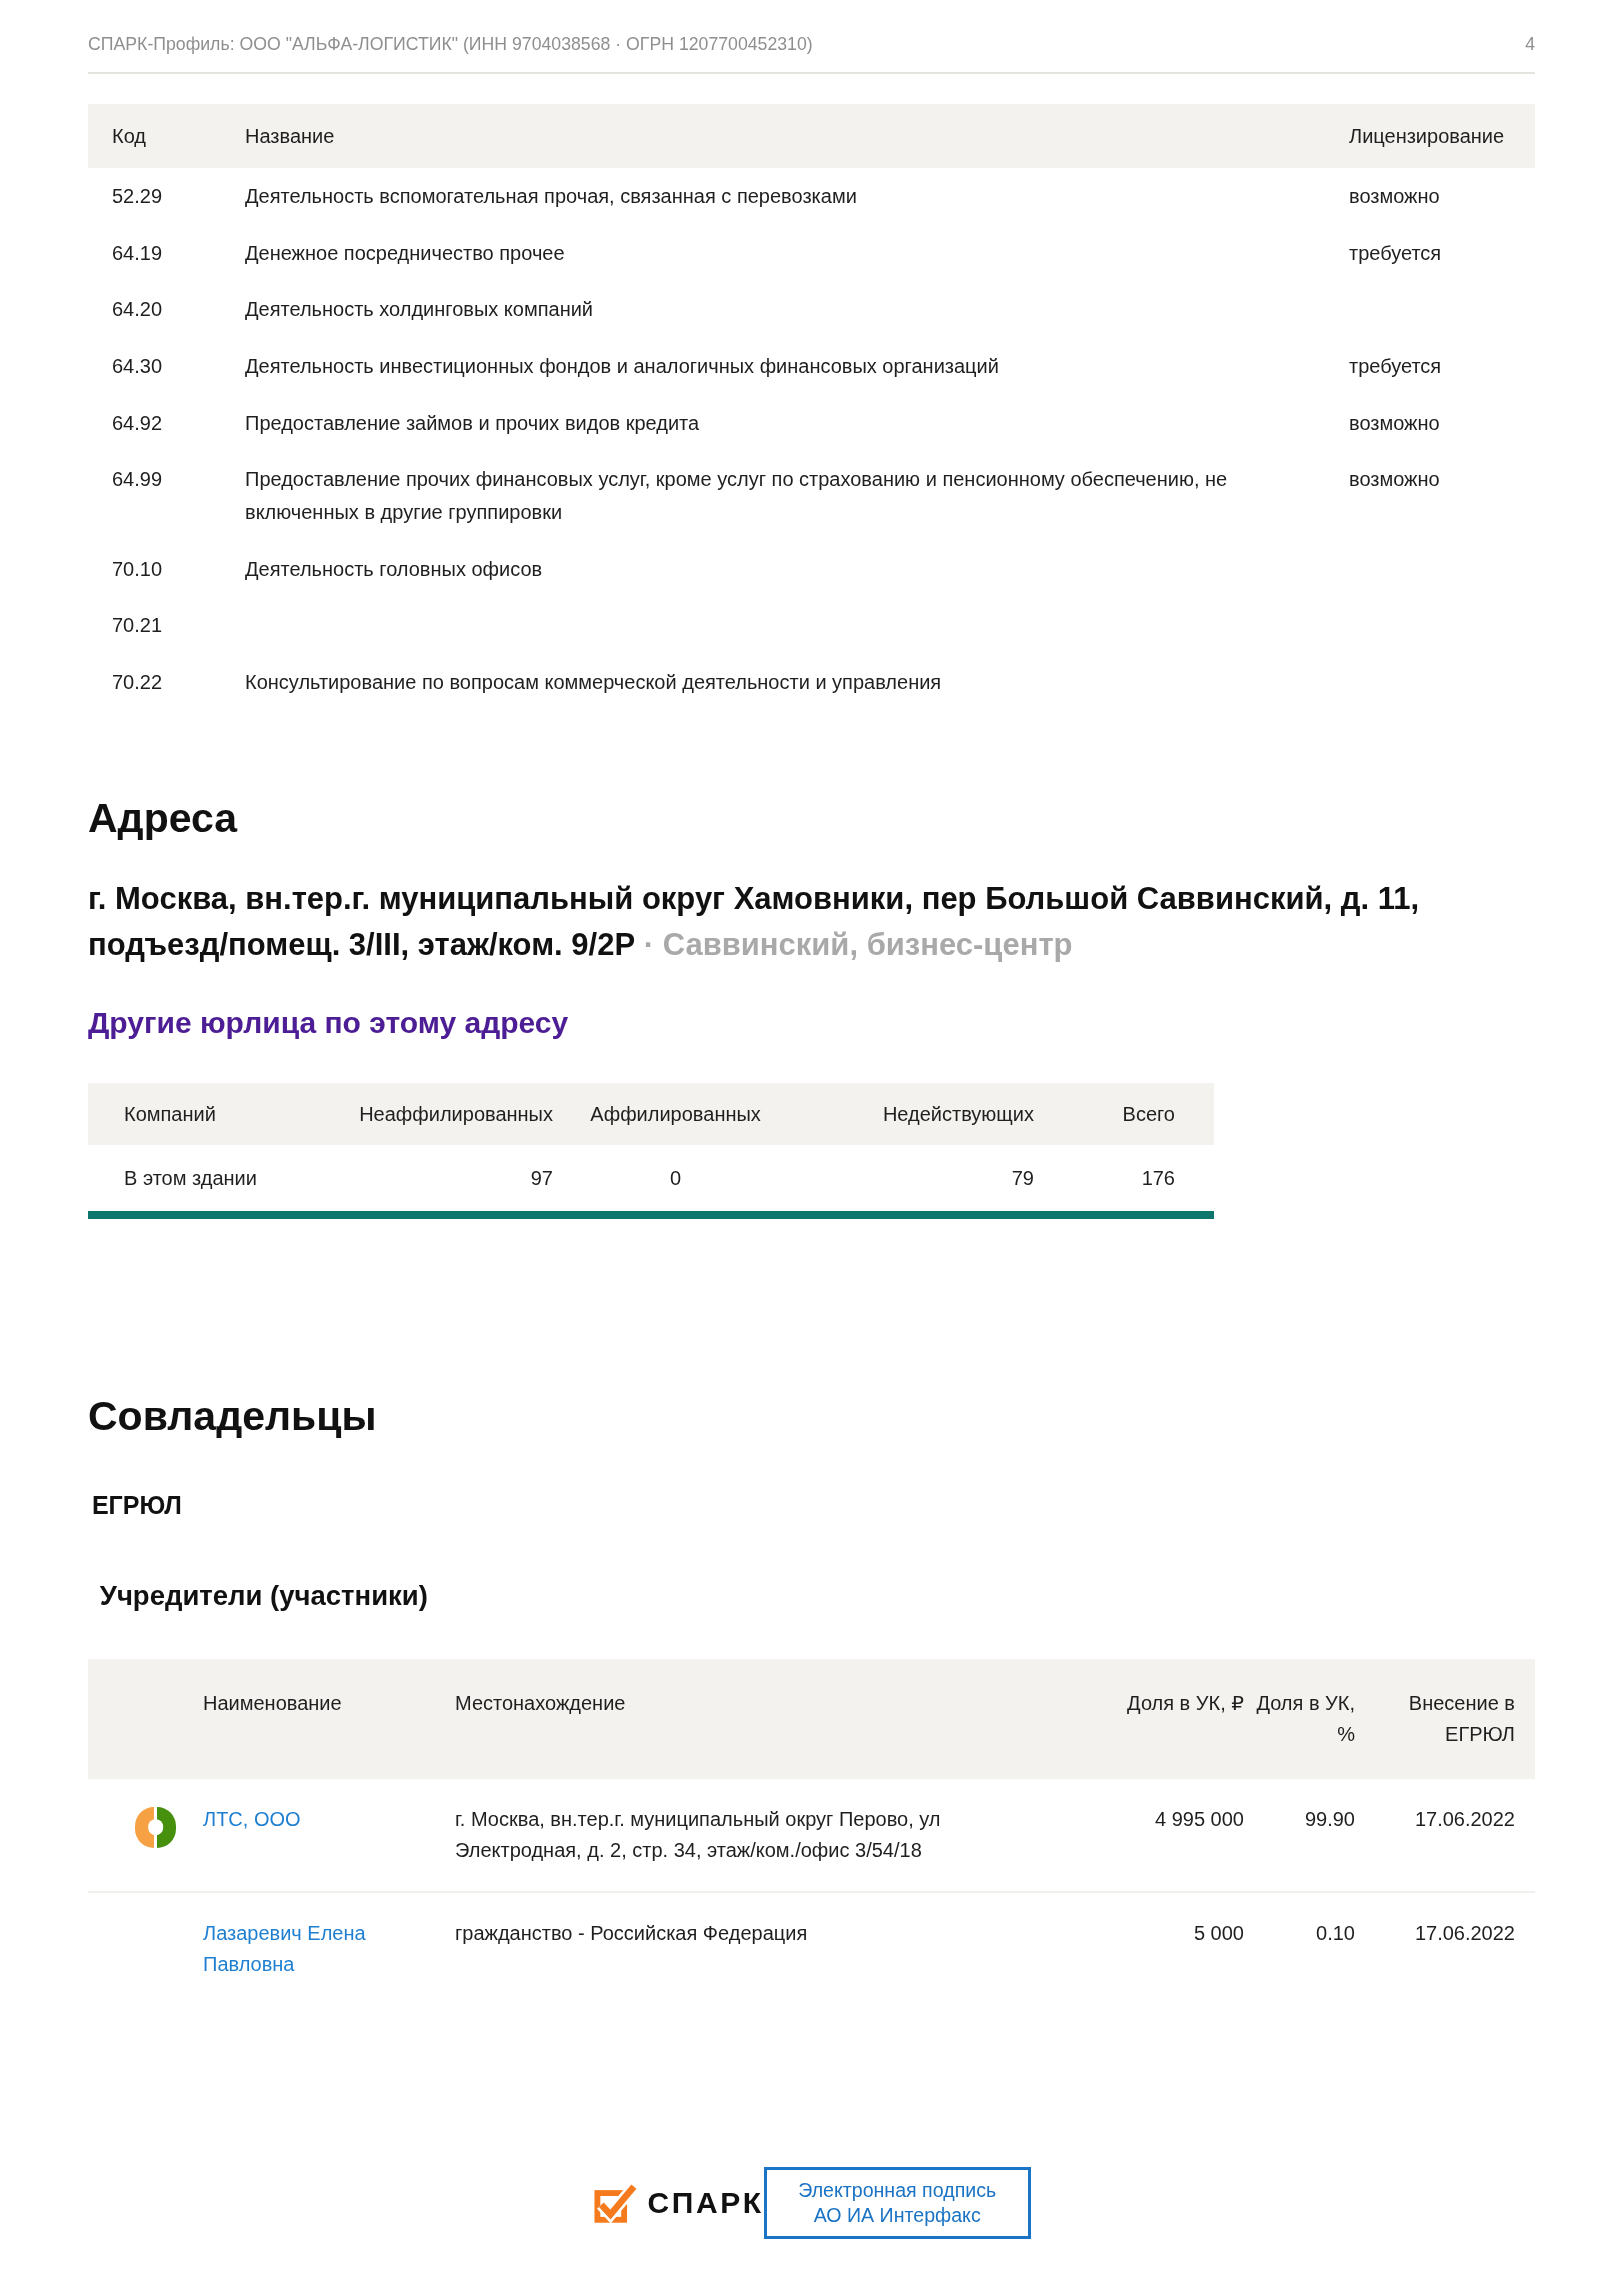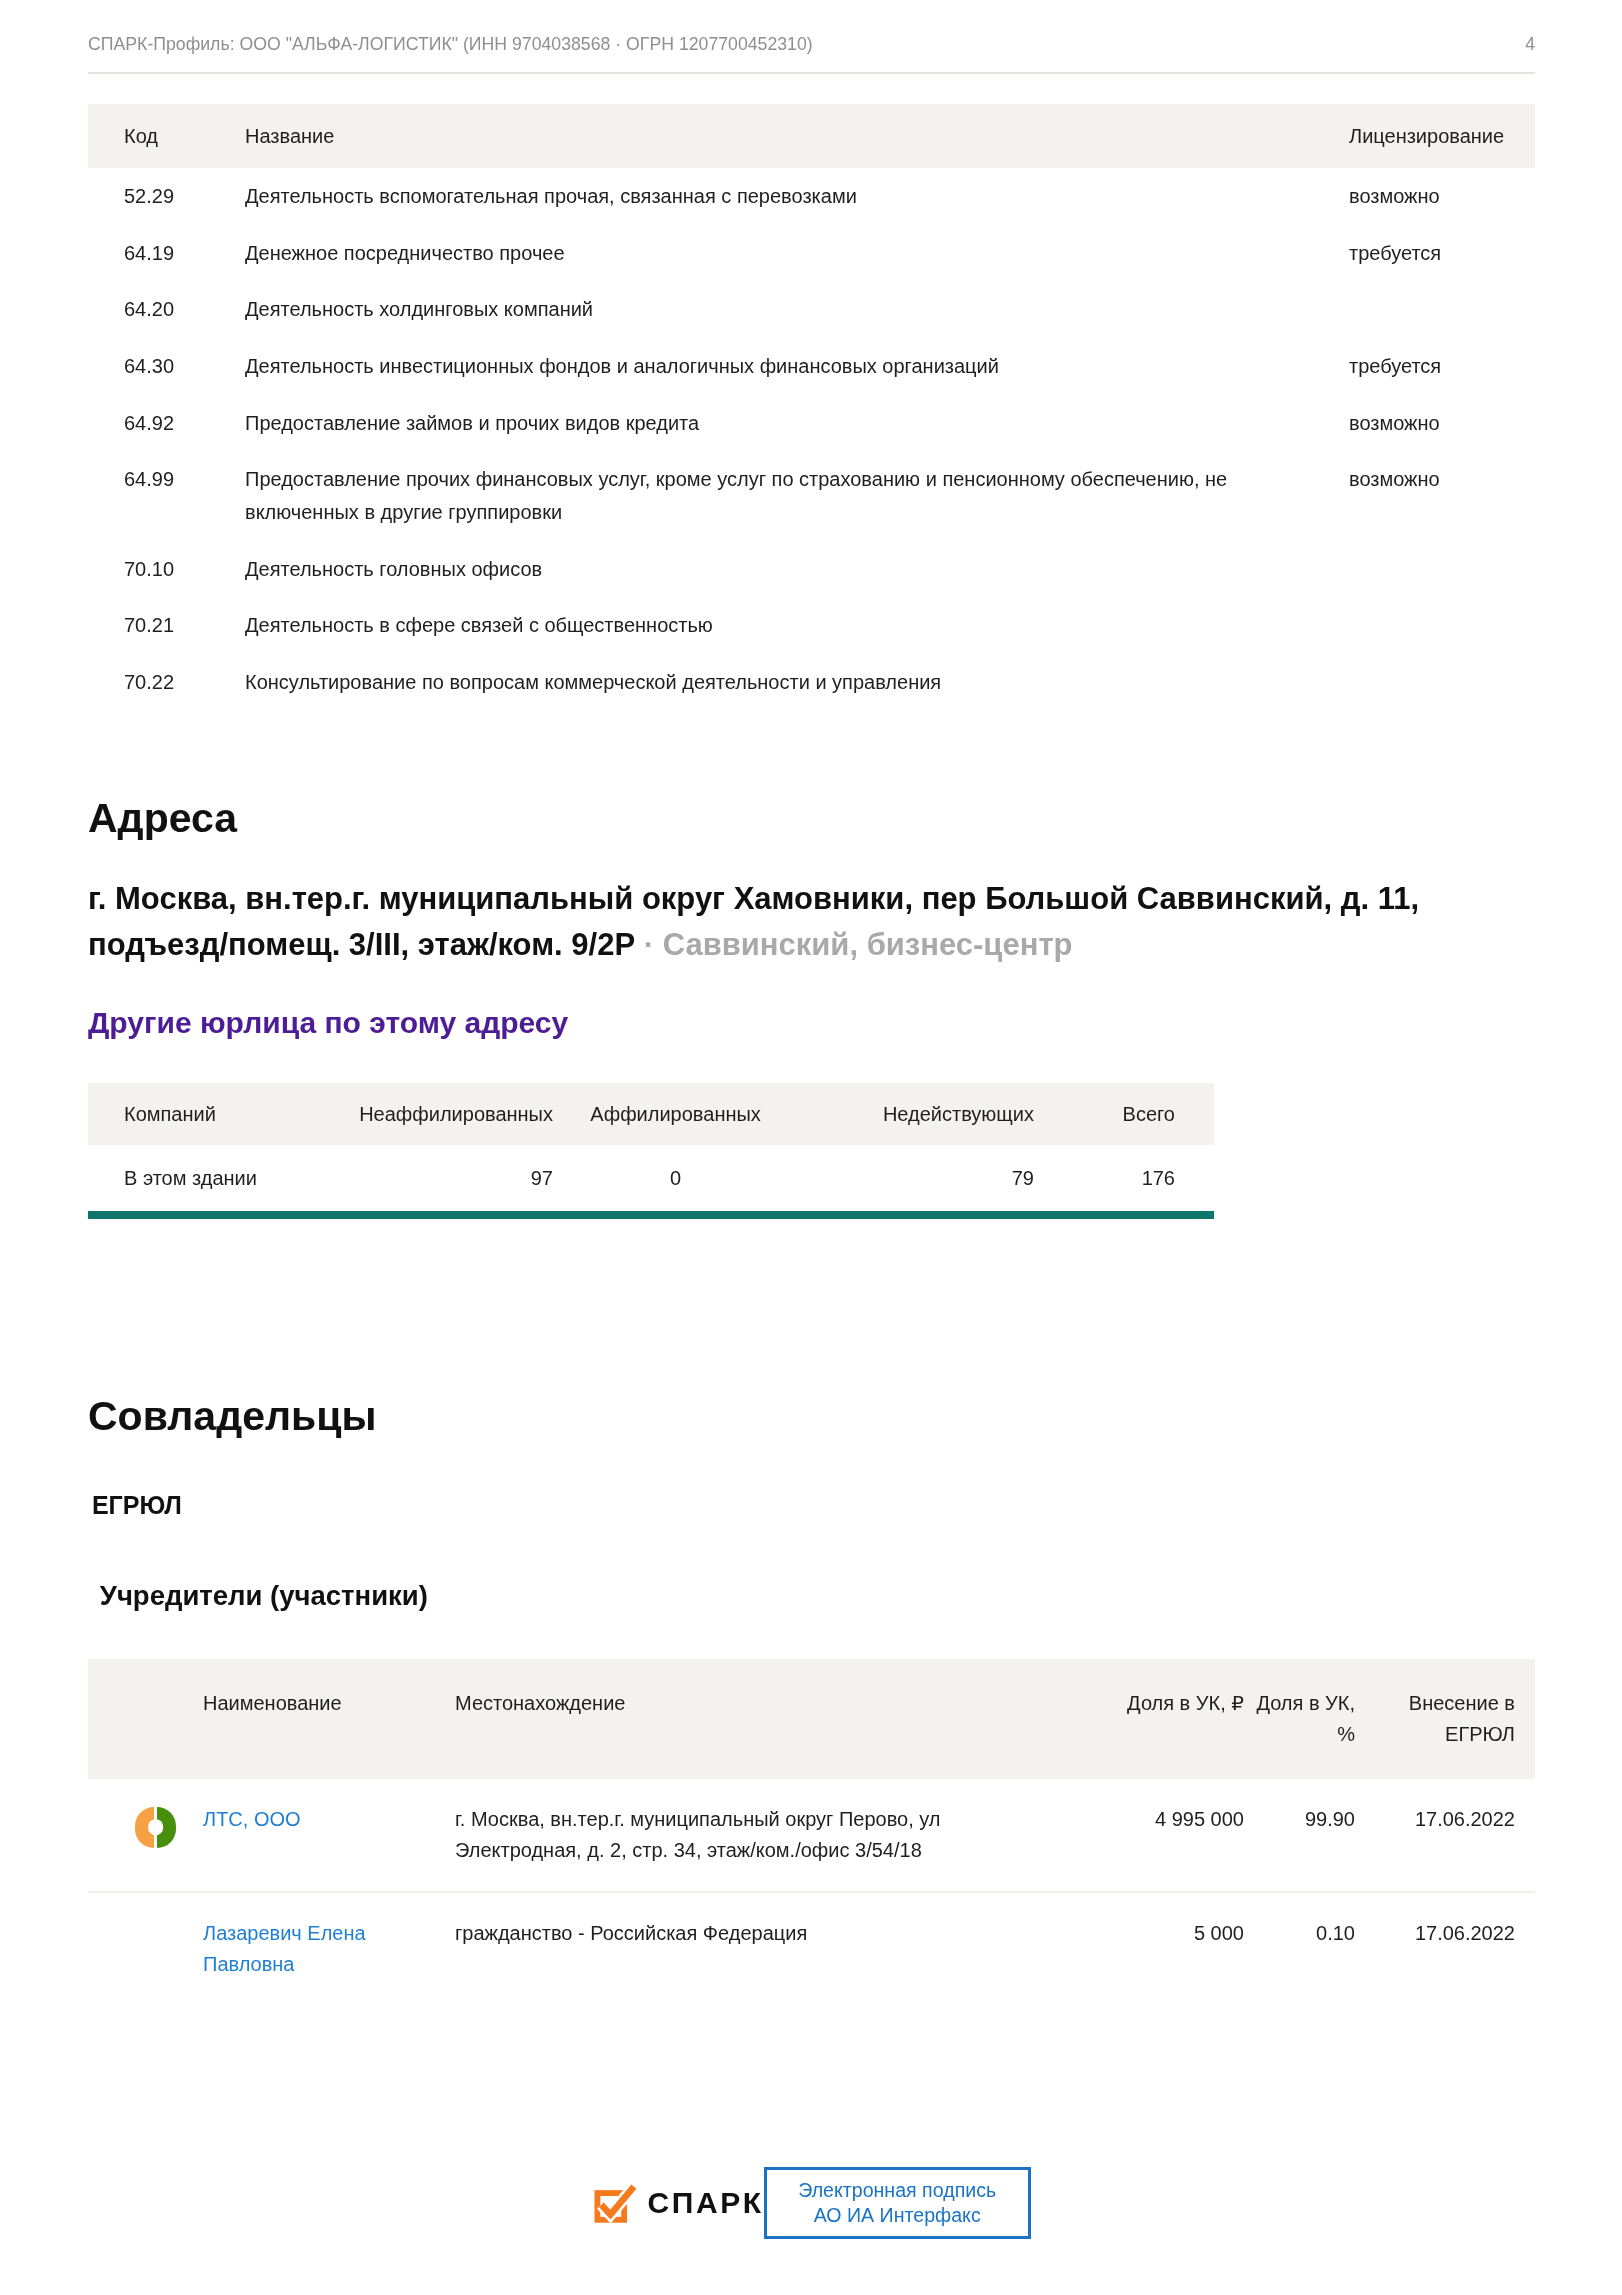--- a/index.html
+++ b/index.html
@@ -16,21 +16,21 @@
     display:flex; justify-content:space-between; align-items:flex-end;
     padding-top:34px; padding-bottom:17px;
     border-bottom:2px solid #e5e3df;
     color:#8f8f8f; font-size:17.7px;
   }
 
   
   .t1 { margin-top:30px; font-size:20px; }
   .t1-head { display:flex; background:#f4f2ee; padding:15.7px 0; line-height:33px; }
   .t1-row  { display:flex; padding:11.8px 0; line-height:33px; }
-  .c-code { width:157px; padding-left:36px; flex:none; }
+  .c-code { width:157px; padding-left:24px; flex:none; }
   .c-name { flex:1; padding-right:39px; }
   .c-lic  { width:186px; flex:none; }
 
   
   .h1 { font-size:41px; font-weight:bold; color:#111; }
   .h-adresa { margin-top:84px; }
   .address-line {
     margin-top:34px; font-size:31px; font-weight:bold; line-height:46px;
     max-width:1387px; color:#111;
   }
@@ -135,21 +135,20 @@
       <div class="c-name">Предоставление прочих финансовых услуг, кроме услуг по страхованию и пенсионному обеспечению, не включенных в другие группировки</div>
       <div class="c-lic">возможно</div>
     </div>
     <div class="t1-row">
       <div class="c-code">70.10</div>
       <div class="c-name">Деятельность головных офисов</div>
       <div class="c-lic"></div>
     </div>
     <div class="t1-row">
       <div class="c-code">70.21</div>
-      <div class="c-name">Деятельность в сфере связей с общественностью</div>
       <div class="c-lic"></div>
     </div>
     <div class="t1-row">
       <div class="c-code">70.22</div>
       <div class="c-name">Консультирование по вопросам коммерческой деятельности и управления</div>
       <div class="c-lic"></div>
     </div>
   </div>
 
   <div class="h1 h-adresa">Адреса</div>

